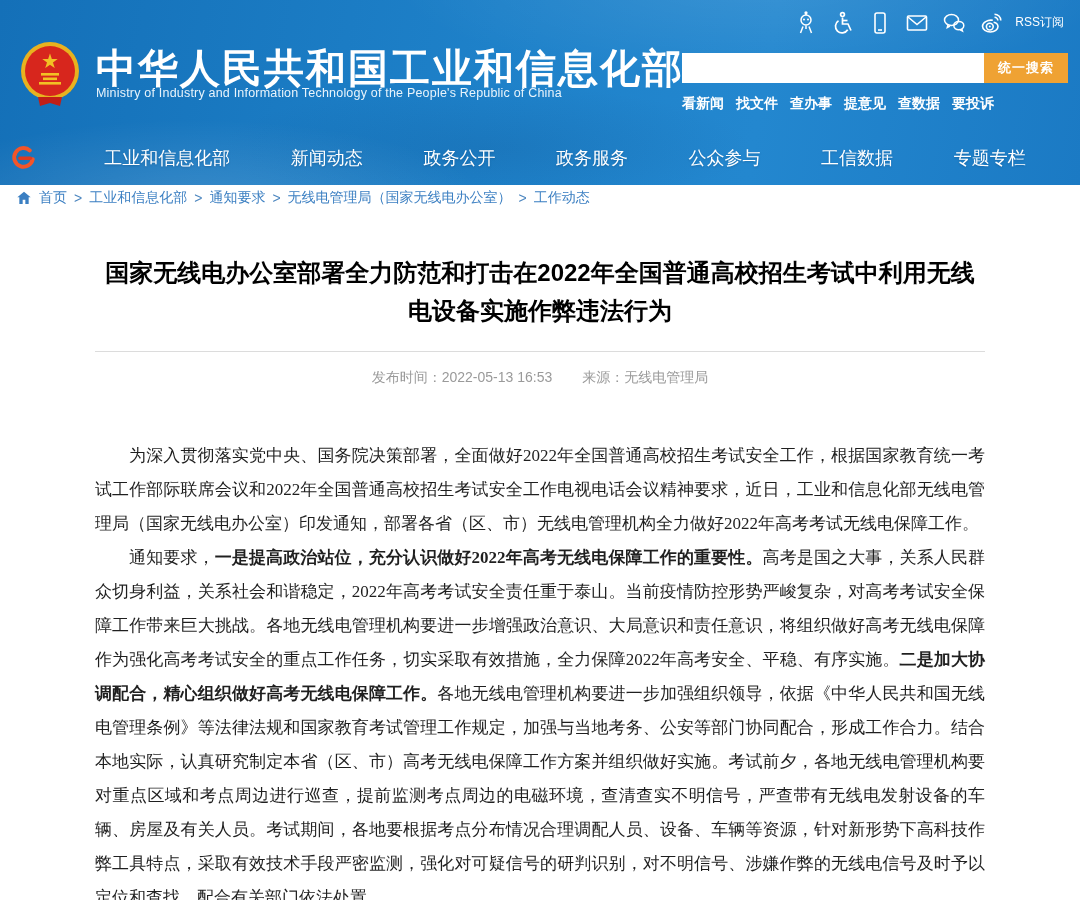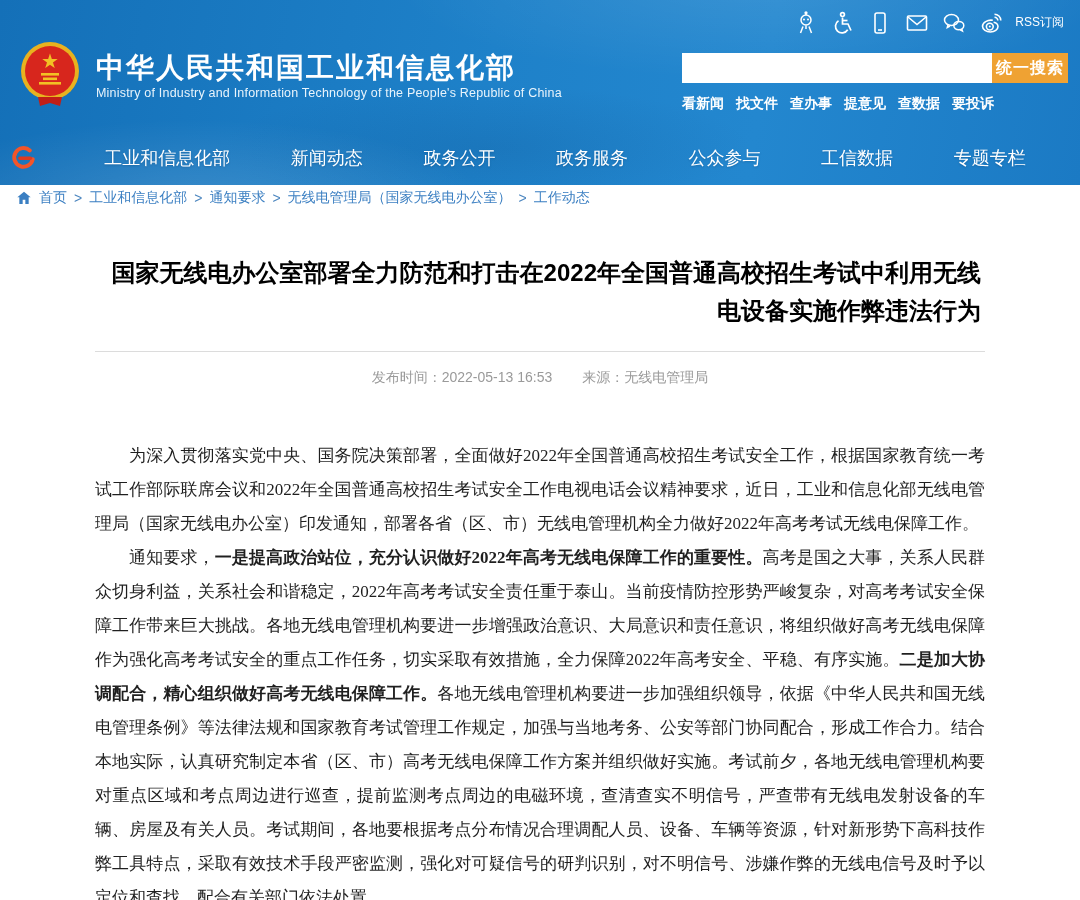--- a/index.html
+++ b/index.html
@@ -15,44 +15,44 @@
       linear-gradient(100deg, #1470b8 0%, #1e81c9 45%, #2387cf 70%, #1b7ac4 100%);
     overflow:hidden;
   }
   .topbar { position:absolute; top:10px; right:16px; display:flex; align-items:center; gap:12px; }
   .topbar .ticon { display:inline-flex; width:25px; height:25px; align-items:center; justify-content:center; cursor:pointer; }
   .topbar .ticon svg { width:24px; height:24px; }
   .rss-label { color:#fff; font-size:12px; cursor:pointer; }
 
   .brand { position:absolute; left:18px; top:40px; display:flex; align-items:center; }
   .emblem { width:64px; height:70px; margin-right:14px; flex:none; }
-  .site-title { font-size:28px; font-weight:bold; color:#fff; letter-spacing:2px; line-height:36px; }
+  .site-title { font-size:40px; font-weight:bold; color:#fff; letter-spacing:2px; line-height:36px; }
   .site-subtitle { font-size:12.5px; color:#e9f4fc; letter-spacing:0.2px; }
 
   .search-area { position:absolute; top:53px; right:12px; width:386px; }
   .search-row { display:flex; }
   .search-input { flex:1; height:30px; border:none; outline:none; padding:0 8px; font-size:14px; background:#fff; }
-  .search-btn { width:76px; height:30px; border:none; background:#efa233; color:#fff; font-size:16px; font-weight:bold; cursor:pointer; letter-spacing:1px; }
+  .search-btn { width:84px; height:30px; border:none; background:#efa233; color:#fff; font-size:13px; font-weight:bold; cursor:pointer; letter-spacing:1px; }
   .quick-links { display:flex; gap:12px; margin-top:12px; }
   .quick-links span { color:#fff; font-size:14px; font-weight:bold; cursor:pointer; }
 
   .nav { position:absolute; left:0; right:0; bottom:9px; height:36px; display:flex; align-items:center; }
   .nav-logo { margin-left:10px; width:28px; height:28px; flex:none; }
   .nav-items { flex:1; display:flex; justify-content:space-around; padding:0 24px 0 36px; }
   .nav-item { color:#fff; font-size:18px; cursor:pointer; white-space:nowrap; text-shadow:0 1px 2px rgba(0,40,80,.25); }
 
   
   .content { background:#fff; }
   .breadcrumb { display:flex; align-items:center; gap:7px; padding:4px 0 0 16px; font-size:14px; color:#3b7fc2; }
   .breadcrumb .crumb { color:#3b7fc2; cursor:pointer; white-space:nowrap; }
   .breadcrumb .sep { color:#4c86bf; }
   .home-icon svg { width:16px; height:16px; display:block; }
 
   .article { width:890px; margin:0 auto; }
-  .article-title { margin-top:47px; font-size:24px; font-weight:bold; color:#000; text-align:right; line-height:38px; padding:0 4px; font-family:"Liberation Sans", sans-serif; }
+  .article-title { margin-top:47px; font-size:24px; font-weight:bold; color:#000; text-align:center; line-height:38px; padding:0 4px; font-family:"Liberation Sans", sans-serif; }
   .title-divider { margin-top:21px; border-top:1px solid #dcdcdc; height:0; }
   .meta { margin-top:17px; text-align:center; font-size:14px; color:#9a9a9a; }
   .meta .gap { display:inline-block; width:30px; }
 
   .article-body { margin-top:52px; font-size:17px; line-height:34px; color:#1f1f1f; text-align:justify; font-family:"Liberation Serif", serif; padding-bottom:14px; }
   .article-body p { text-indent:2em; margin:0; }
   .article-body .em { font-weight:bold; }
 </style>
 </head>
 <body>

